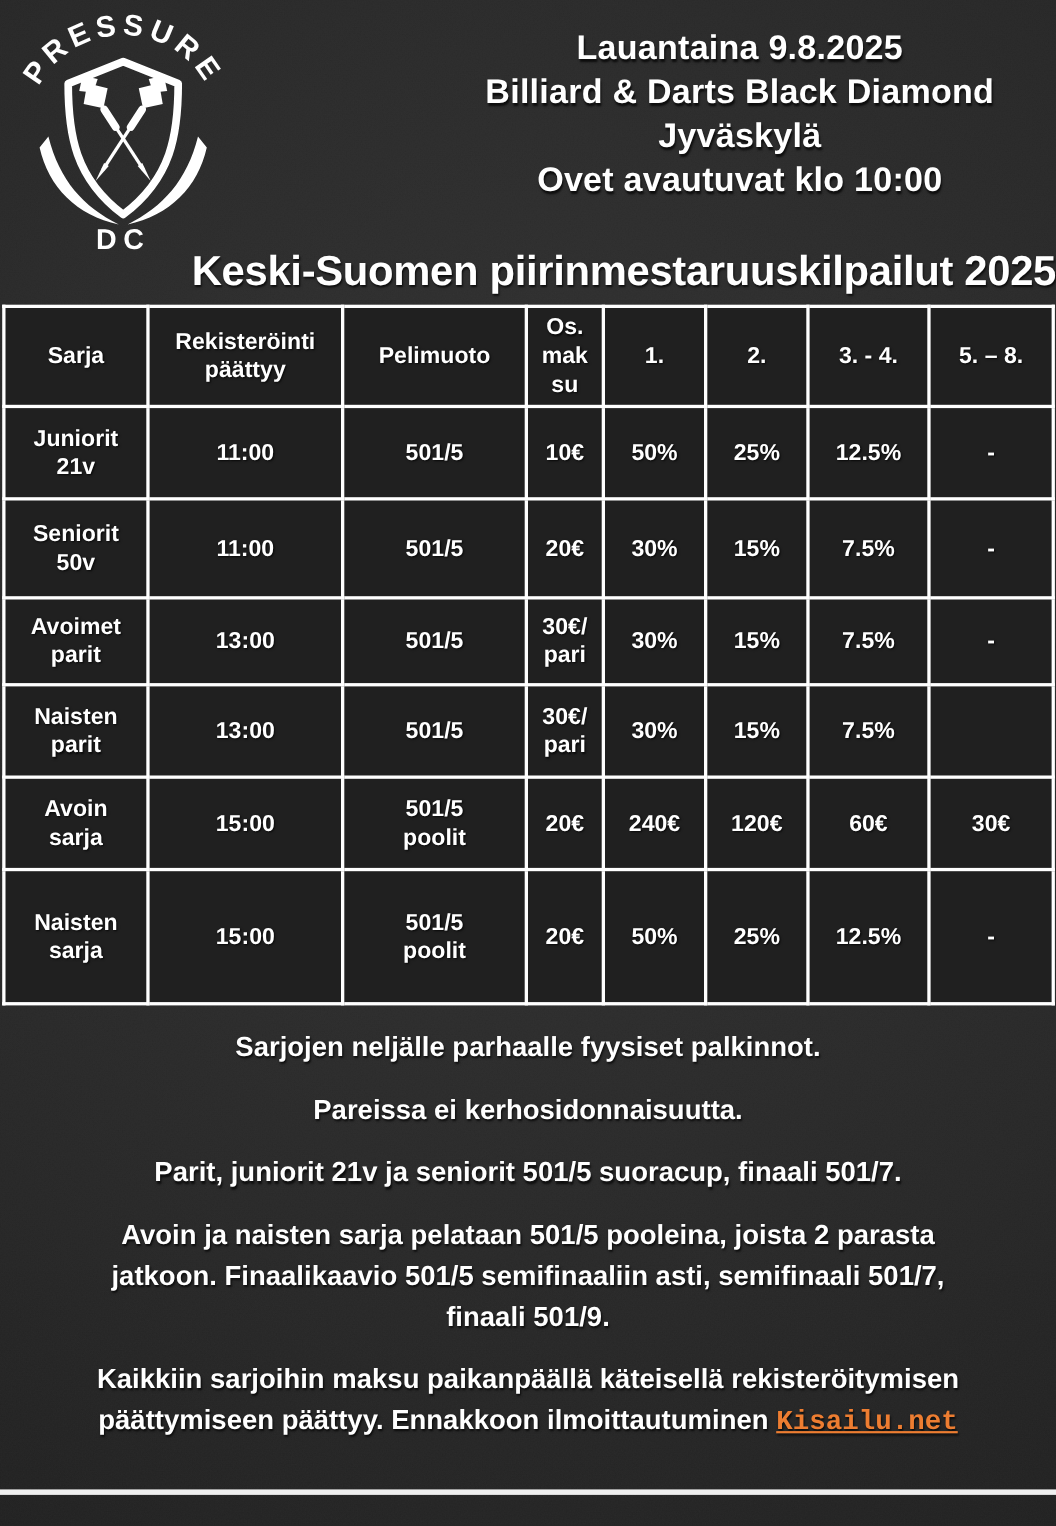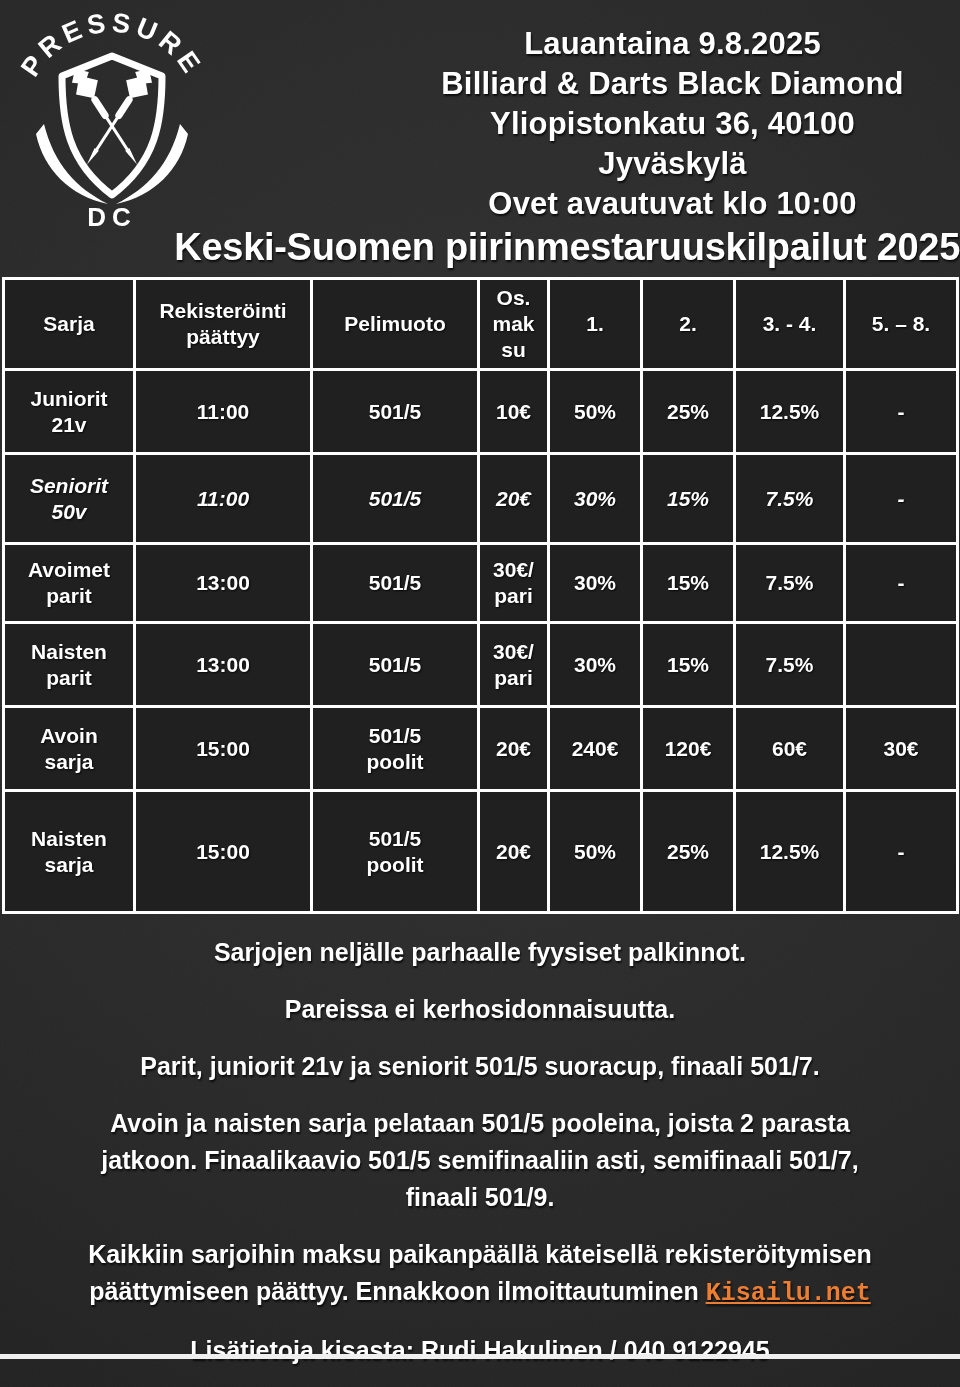--- a/index.html
+++ b/index.html
@@ -38,21 +38,21 @@
   table.schedule td,table.schedule th{
     border:3px solid var(--border,#fff);
     background:#202020;
     color:#fff;font-weight:700;font-size:21px;line-height:26px;
     text-align:center;vertical-align:middle;
     white-space:pre-line;
     padding:2px;
     text-shadow:1px 1px 2px rgba(0,0,0,.8);
   }
   tr.h-head{height:91px;}
-  tr.h-r1{height:84px;} tr.h-r2{height:90px;font-style:italic;} tr.h-r3{height:79px;}
+  tr.h-r1{height:84px;} tr.h-r2{height:90px;} tr.h-r3{height:79px;}
   tr.h-r4{height:84px;} tr.h-r5{height:84px;} tr.h-r6{height:122px;}
   
   .notes{
     position:absolute;left:0;top:918px;width:960px;
     text-align:center;font-weight:700;font-size:25px;line-height:37px;
   }
   .note{margin:16px 20px 20px 20px;white-space:pre-line;}
   a.link{color:var(--link,#ED7D31);text-decoration:underline;font-weight:700;font-family:Liberation Mono, monospace;}
   
   .divider{position:absolute;left:0;top:1354px;width:960px;height:5px;background:#efefef;}
@@ -97,21 +97,20 @@
         <rect x="104.5" y="112" width="3" height="44"></rect>
         <path d="M103.5,150 L106,168 L108.5,150 Z"></path>
       </g>
     </g>
     <text x="106" y="222" text-anchor="middle" font-family="Liberation Sans, sans-serif" font-weight="700" font-size="26" fill="#fff" letter-spacing="6">DC</text>
   </svg>
 
   <div class="event-header sh">
     <div>Lauantaina 9.8.2025</div>
     <div>Billiard &amp; Darts Black Diamond</div>
-    <div>Yliopistonkatu 36, 40100</div>
     <div>Jyväskylä</div>
     <div>Ovet avautuvat klo 10:00</div>
   </div>
 
   <div class="main-title sh">Keski-Suomen piirinmestaruuskilpailut 2025</div>
 
   <table class="schedule">
     <colgroup>
       <col style="width:131px">
         <col style="width:177px">
@@ -211,18 +210,17 @@
 
   <div class="notes sh">
     <div class="note">Sarjojen neljälle parhaalle fyysiset palkinnot.</div>
     <div class="note">Pareissa ei kerhosidonnaisuutta.</div>
     <div class="note">Parit, juniorit 21v ja seniorit 501/5 suoracup, finaali 501/7.</div>
     <div class="note">Avoin ja naisten sarja pelataan 501/5 pooleina, joista 2 parasta
 jatkoon. Finaalikaavio 501/5 semifinaaliin asti, semifinaali 501/7,
 finaali 501/9.</div>
     <div class="note"><span>Kaikkiin sarjoihin maksu paikanpäällä käteisellä rekisteröitymisen
 päättymiseen päättyy. Ennakkoon ilmoittautuminen </span><a class="link" href="#">Kisailu.net</a></div>
-    <div class="note" style="margin-bottom:0;">Lisätietoja kisasta: Rudi Hakulinen / 040 9122945</div>
   </div>
 
   <div class="divider"></div>
 
 </div>
 
 </body></html>

